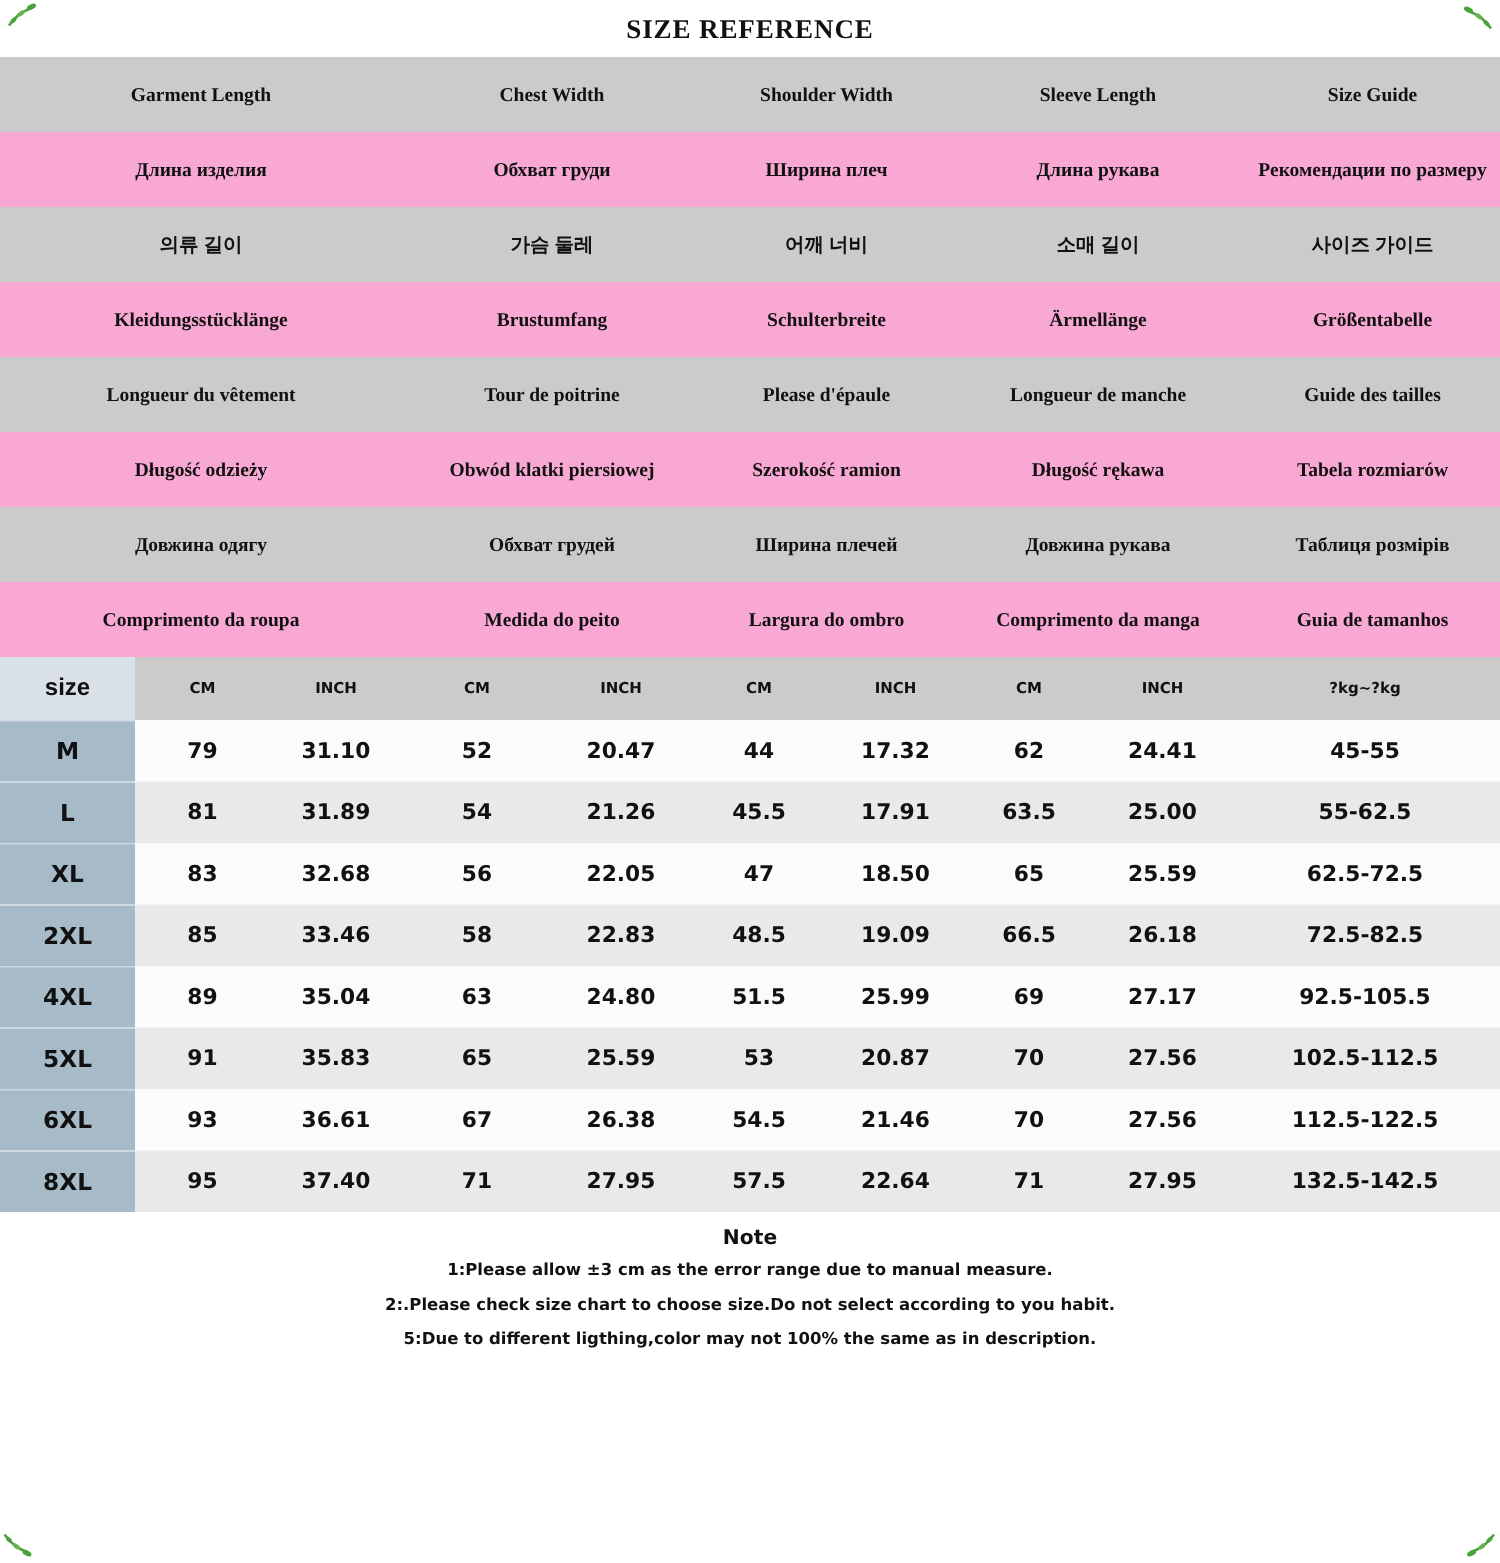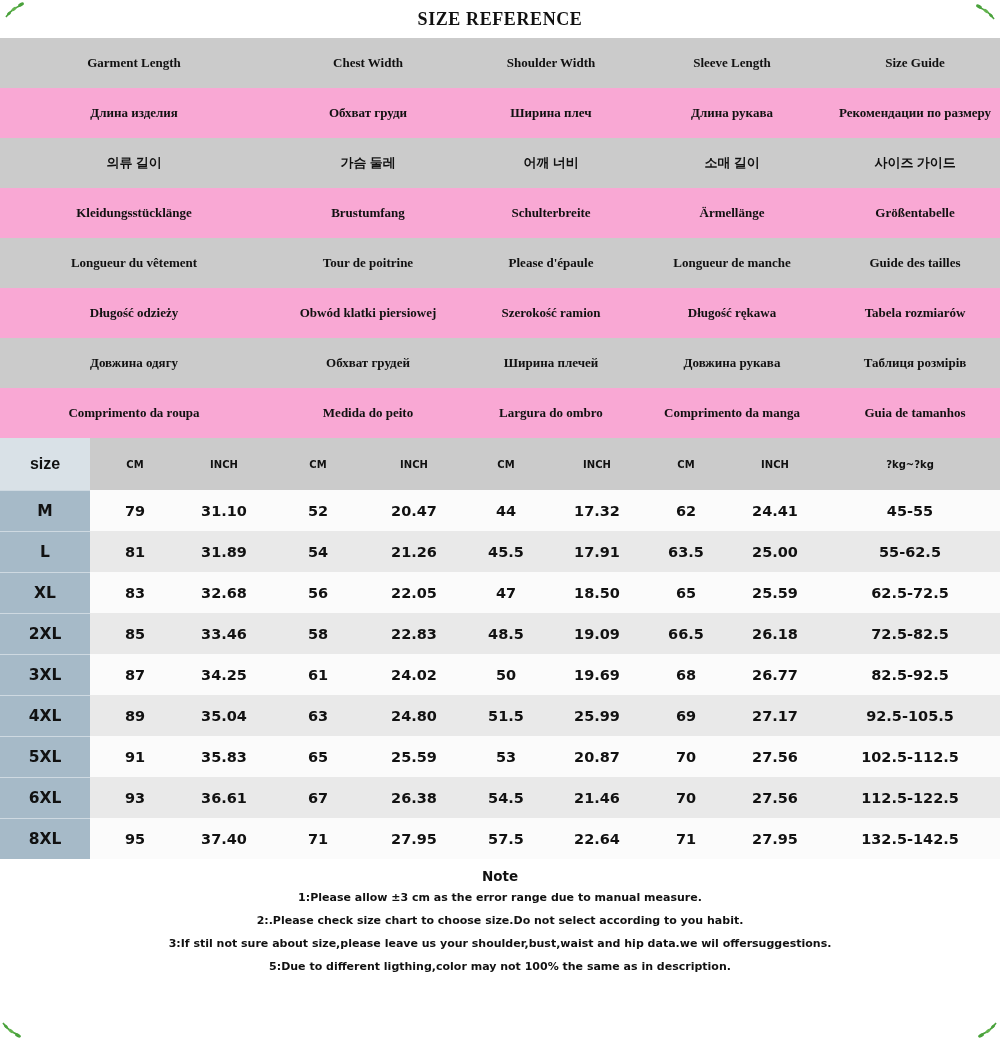--- a/index.html
+++ b/index.html
@@ -19,21 +19,21 @@
   
   .label-table td {
     text-align:center; vertical-align:middle;
     font-weight:bold; font-size:13px; line-height:1.12;
     height:50px; padding:2px 0;margin-left:40px;
   }
   .label-table tr.dark  { background:#cbcbcb; }
   .label-table tr.light { background:#f9a8d4; }
 
   
-  .size-table thead tr { background:#cbcbcb; height:52px; }
+  .size-table thead tr { background:#cbcbcb; height:42px; }
   .size-table thead th {
     font-family:"DejaVu Sans", sans-serif;
     font-weight:bold; font-size:10px; text-align:center; vertical-align:middle;
   }
   .size-table thead th.size-head {
     background:#d9e1e7; font-family:"Liberation Sans", sans-serif; font-size:16px;
   }
   .size-table tbody tr { height:41px; }
   .size-table tbody tr:nth-child(odd)  { background:#fbfbfb; }
   .size-table tbody tr:nth-child(even) { background:#e9e9e9; }
@@ -229,32 +229,20 @@
         <td>33.46</td>
         <td>58</td>
         <td>22.83</td>
         <td>48.5</td>
         <td>19.09</td>
         <td>66.5</td>
         <td>26.18</td>
         <td>72.5-82.5</td>
       </tr>
       <tr>
-        <td class="size-cell">3XL</td>
-        <td>87</td>
-        <td>34.25</td>
-        <td>61</td>
-        <td>24.02</td>
-        <td>50</td>
-        <td>19.69</td>
-        <td>68</td>
-        <td>26.77</td>
-        <td>82.5-92.5</td>
-      </tr>
-      <tr>
         <td class="size-cell">4XL</td>
         <td>89</td>
         <td>35.04</td>
         <td>63</td>
         <td>24.80</td>
         <td>51.5</td>
         <td>25.99</td>
         <td>69</td>
         <td>27.17</td>
         <td>92.5-105.5</td>
@@ -296,16 +284,15 @@
         <td>132.5-142.5</td>
       </tr>
     </tbody>
 </table>
 
 <div class="notes">
   <div class="note-title">Note</div>
   <div id="note-lines">
       <div class="note-line">1:Please allow ±3 cm as the error range due to manual measure.</div>
       <div class="note-line">2:.Please check size chart to choose size.Do not select according to you habit.</div>
-      <div class="note-line">3:If stil not sure about size,please leave us your shoulder,bust,waist and hip data.we wil offersuggestions.</div>
       <div class="note-line">5:Due to different ligthing,color may not 100% the same as in description.</div>
     </div>
 </div>
 
 </body></html>

